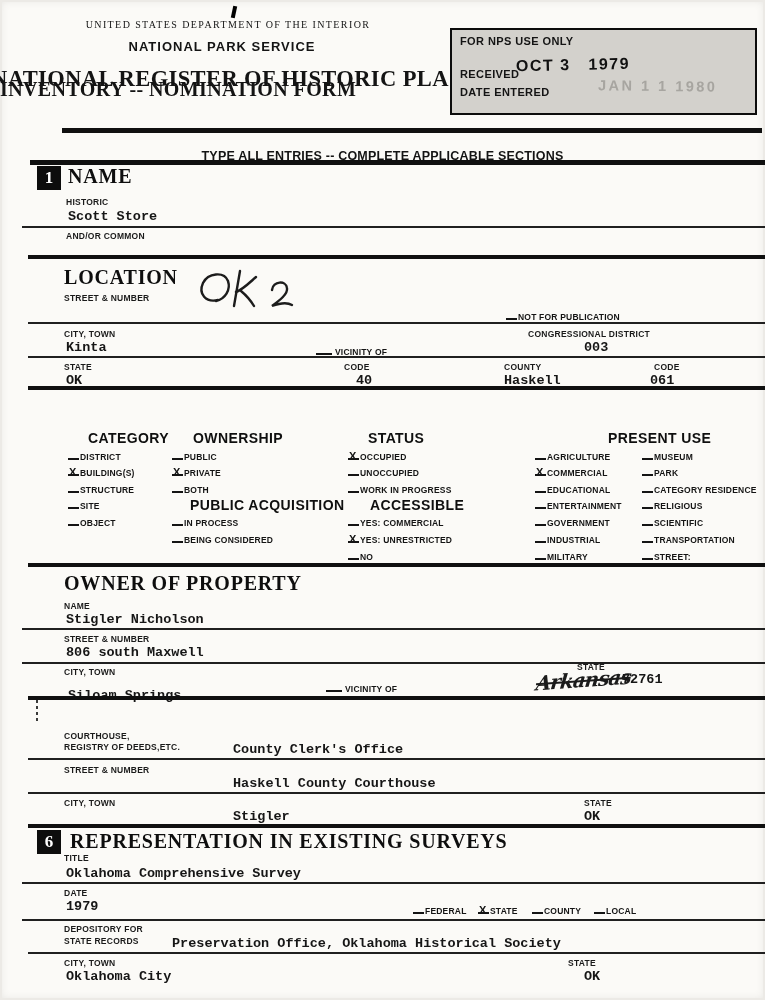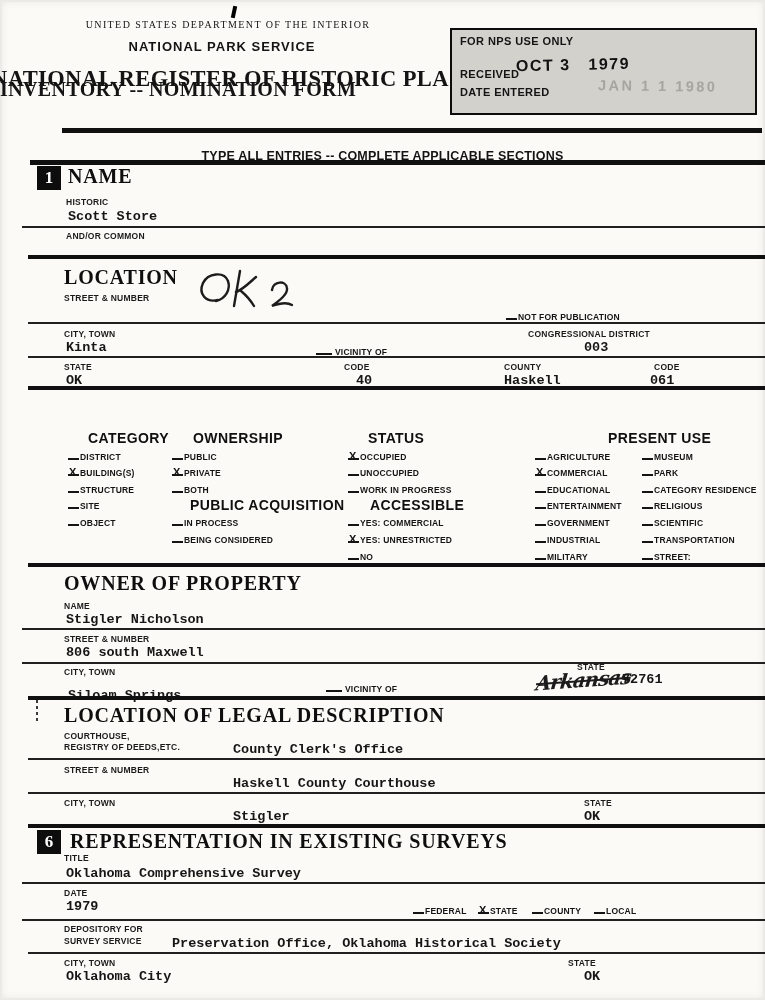--- a/index.html
+++ b/index.html
@@ -152,21 +152,20 @@
   <div class="abs fl" style="left:22px;top:662px;width:743px"></div>
   <span class="abs lb" style="left:64px;top:667px">CITY, TOWN</span>
   <span class="abs lb" style="left:577px;top:662px">STATE</span>
   <span class="abs tv" style="left:68px;top:688px">Siloam Springs</span>
   <span class="abs cb" style="left:326px;top:682px"><span class="mk wide"></span><span>VICINITY OF</span></span>
   <span class="abs scrawl" style="left:536px;top:668px">Arkansas</span>
   <span class="abs tv" style="left:622px;top:672px">72761</span>
   <div class="abs rl" style="left:28px;top:696px;width:737px"></div>
 
   <div class="abs dashes" style="left:36px;top:700px"></div>
-  <div class="abs h" style="left:64px;top:704px">LOCATION OF LEGAL DESCRIPTION</div>
   <span class="abs lb" style="left:64px;top:731px">COURTHOUSE,</span>
   <span class="abs lb" style="left:64px;top:742px">REGISTRY OF DEEDS,ETC.</span>
   <span class="abs tv" style="left:233px;top:742px">County Clerk's Office</span>
   <div class="abs fl" style="left:28px;top:758px;width:737px"></div>
   <span class="abs lb" style="left:64px;top:765px">STREET &amp; NUMBER</span>
   <span class="abs tv" style="left:233px;top:776px">Haskell County Courthouse</span>
   <div class="abs fl" style="left:28px;top:792px;width:737px"></div>
   <span class="abs lb" style="left:64px;top:798px">CITY, TOWN</span>
   <span class="abs lb" style="left:584px;top:798px">STATE</span>
   <span class="abs tv" style="left:233px;top:809px">Stigler</span>
@@ -179,21 +178,21 @@
   <span class="abs tv" style="left:66px;top:866px">Oklahoma Comprehensive Survey</span>
   <div class="abs fl" style="left:22px;top:882px;width:743px"></div>
   <span class="abs lb" style="left:64px;top:888px">DATE</span>
   <span class="abs tv" style="left:66px;top:899px">1979</span>
   <span class="abs cb" style="left:413px;top:904px"><span class="mk"><b></b></span><span>FEDERAL</span></span>
   <span class="abs cb" style="left:478px;top:904px"><span class="mk"><b>X</b></span><span>STATE</span></span>
   <span class="abs cb" style="left:532px;top:904px"><span class="mk"><b></b></span><span>COUNTY</span></span>
   <span class="abs cb" style="left:594px;top:904px"><span class="mk"><b></b></span><span>LOCAL</span></span>
   <div class="abs fl" style="left:22px;top:919px;width:743px"></div>
   <span class="abs lb" style="left:64px;top:924px">DEPOSITORY FOR</span>
-  <span class="abs lb" style="left:64px;top:936px">SURVEY SERVICE</span>
+  <span class="abs lb" style="left:64px;top:936px">STATE RECORDS</span>
   <span class="abs tv" style="left:172px;top:936px">Preservation Office, Oklahoma Historical Society</span>
   <div class="abs fl" style="left:28px;top:952px;width:737px"></div>
   <span class="abs lb" style="left:64px;top:958px">CITY, TOWN</span>
   <span class="abs lb" style="left:568px;top:958px">STATE</span>
   <span class="abs tv" style="left:66px;top:969px">Oklahoma City</span>
   <span class="abs tv" style="left:584px;top:969px">OK</span>
 
 </div>
 
 </body></html>

